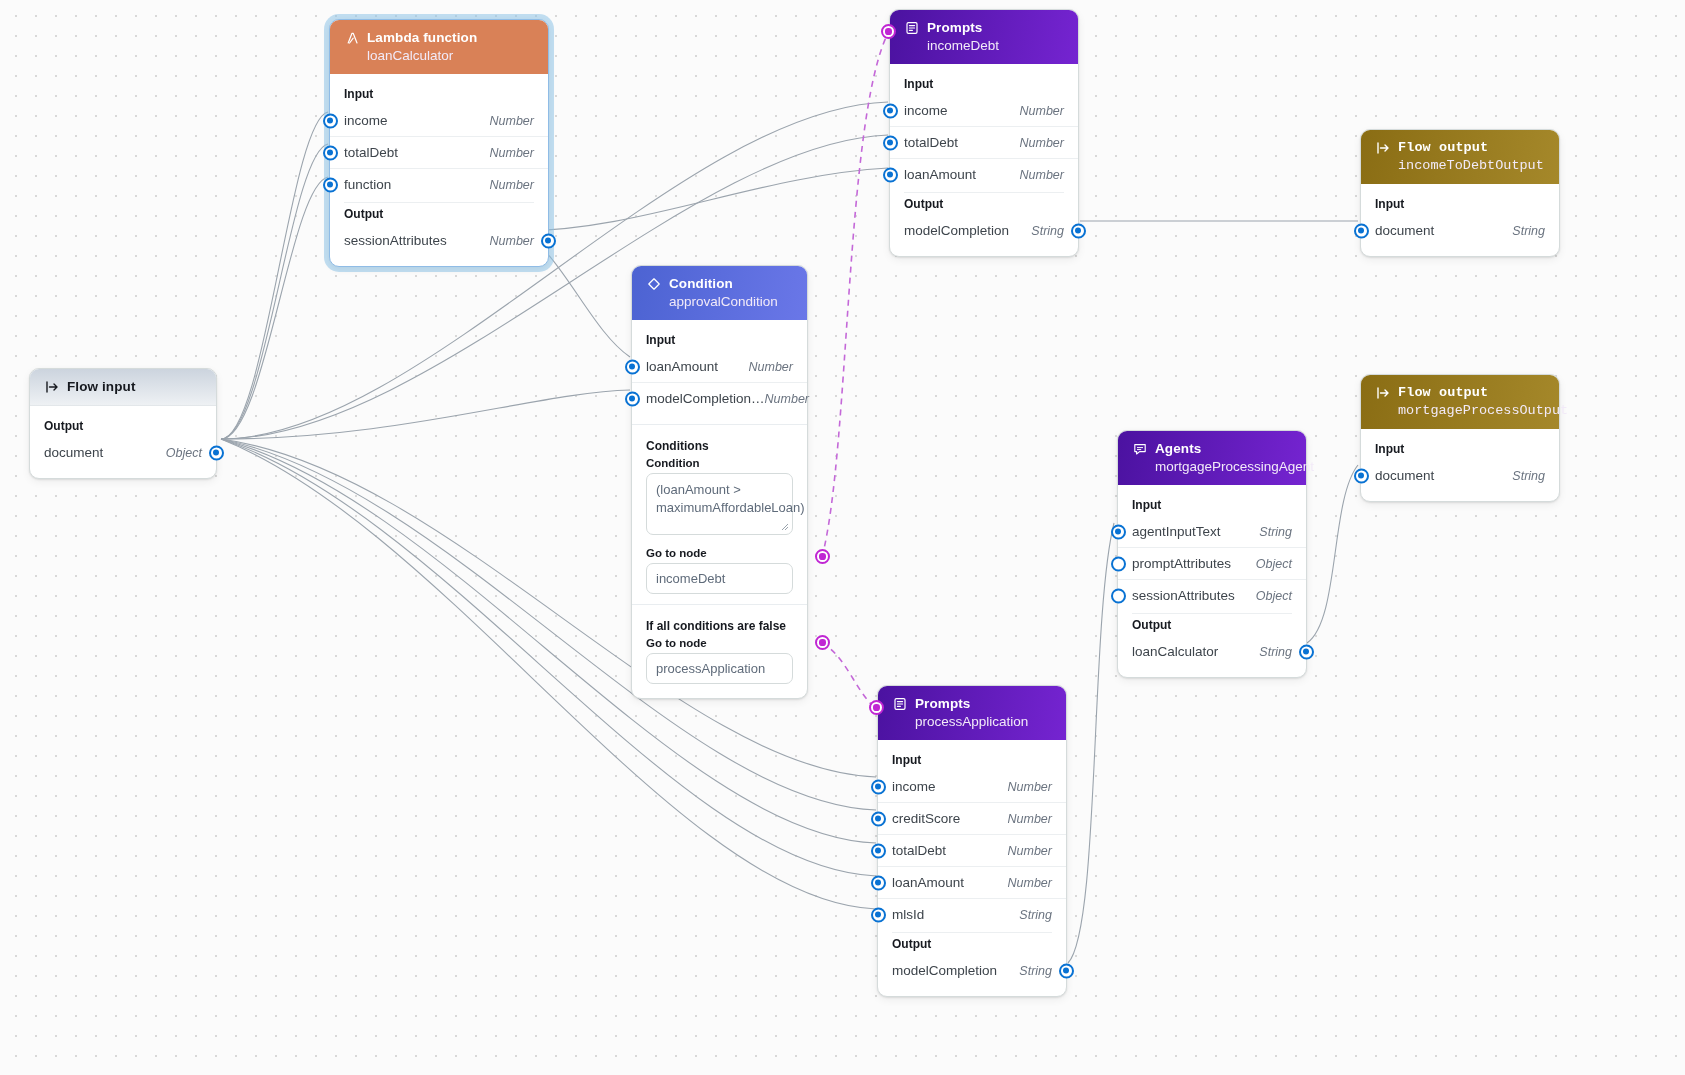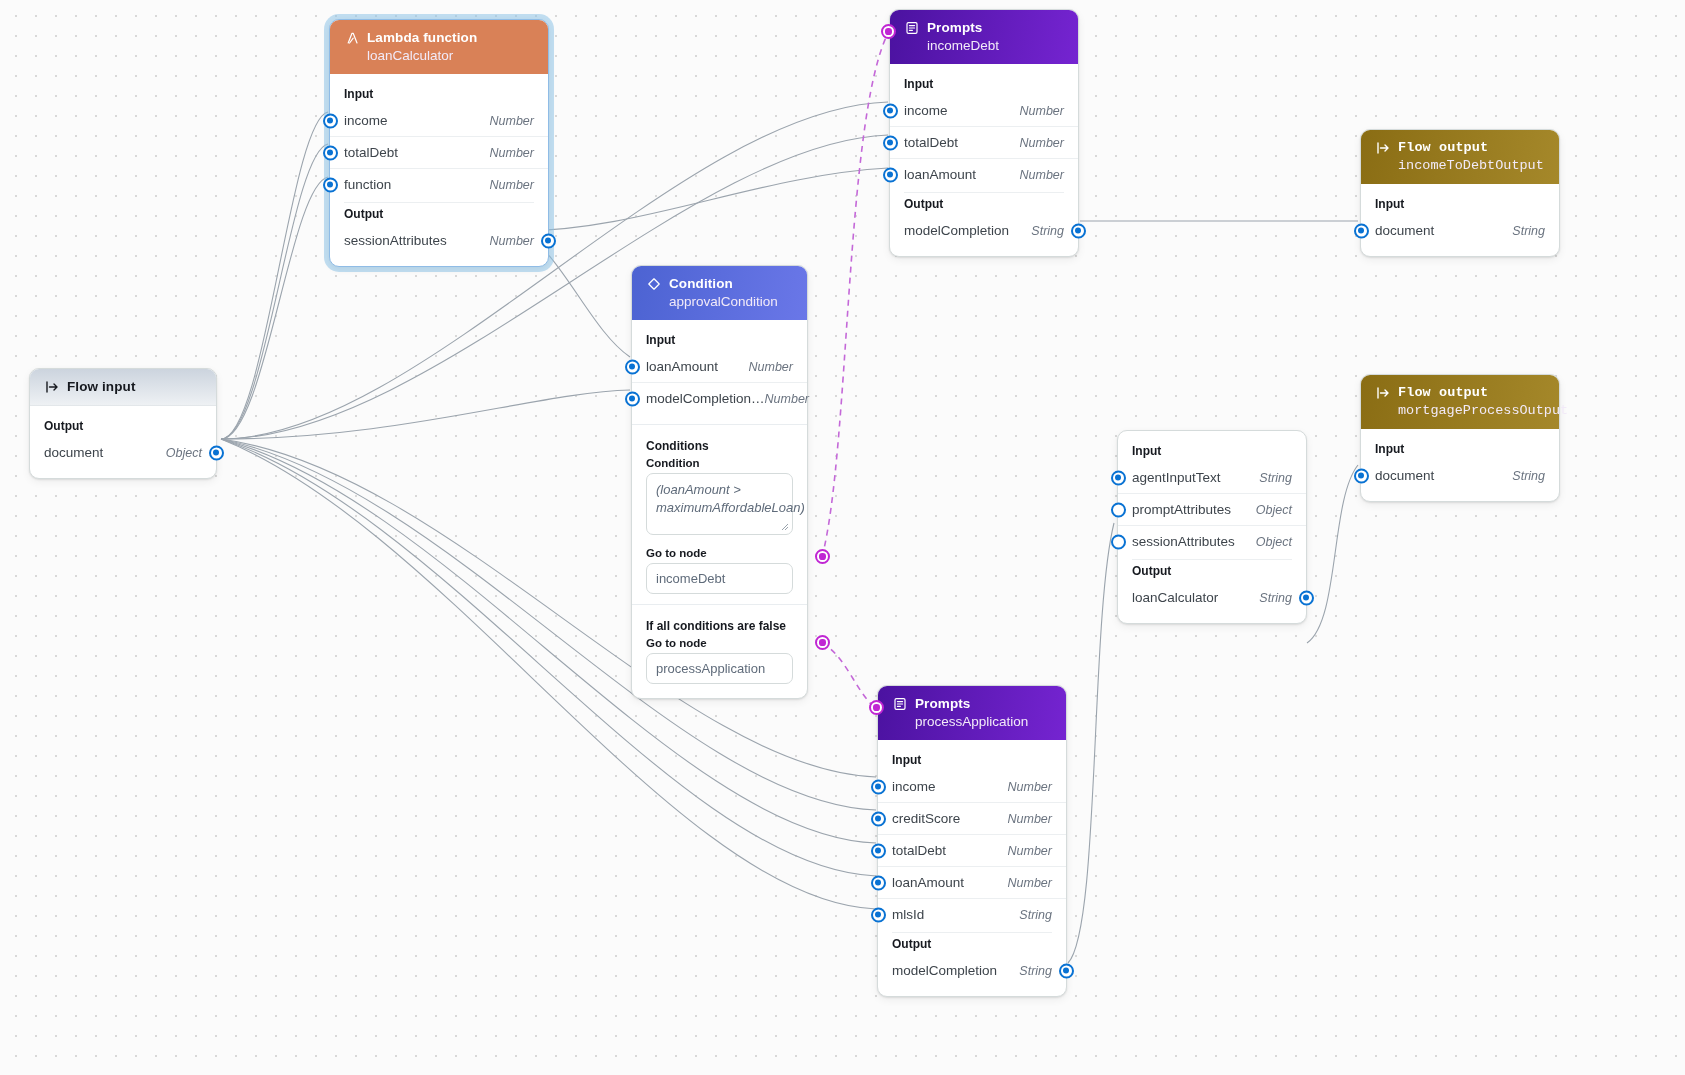--- a/index.html
+++ b/index.html
@@ -79,21 +79,21 @@
   .port.right { right: -7.5px; transform: translateY(-50%); }
 
   .fld-label { font-size: 11.5px; font-weight: bold; color: #16191f; padding: 0 14px 4px 14px; }
   .fld {
     margin: 0 14px 4px 14px;
     border: 1px solid #d5dbdb; border-radius: 7px;
     background: #ffffff;
     padding: 7px 9px;
     font-size: 13px; color: #5f6b7a;
   }
-  .fld.ta { height: 62px; font-style: italic; line-height: 1.35; position: relative; }
+  .fld.ta { height: 62px; line-height: 1.35; position: relative; }
   .resize { position:absolute; right:3px; bottom:3px; width:8px; height:8px; }
   .divider { height:1px; background:#e9edf0; margin: 10px 0 10px 0; }
 
   .port-free { position:absolute; width:15px; height:15px; border-radius:50%;
     background:#fff; border:2.2px solid #c026d3; z-index:7; }
   .port-free::after { content:""; position:absolute; inset:2.4px; border-radius:50%; background:#c026d3; }
 </style>
 </head>
 <body>
 
@@ -326,20 +326,32 @@
       <div class="row">
         <span>modelCompletion</span>
         <span class="typ">String</span>
         <span class="port right"></span>
       </div>
     </div>
   </div>
   <span class="port-free" style="left:869px; top:700px;"></span>
 
   <div class="node" style="left:1117px; top:430px; width:190px;">
+    <div class="hdr agents">
+      <div class="hdr-top">
+        <span class="hdr-icon">
+          <svg width="14" height="14" viewBox="0 0 14 14">
+              <path d="M1.8 2.6h10.4v7H6.6L3.6 12V9.6H1.8z" stroke="#fff" stroke-width="1.15" fill="none" stroke-linejoin="round"></path>
+              <path d="M4.4 5.6h5.2M4.4 7.6h3.4" stroke="#fff" stroke-width="1" stroke-linecap="round"></path>
+            </svg>
+        </span>
+        <span class="hdr-title">Agents</span>
+      </div>
+      <div class="hdr-sub">mortgageProcessingAgent</div>
+    </div>
     <div class="body">
       <div class="sec">Input</div>
       <div class="row">
         <span class="port left"></span>
         <span>agentInputText</span>
         <span class="typ">String</span>
       </div>
       <div class="row">
         <span class="port left hollow"></span>
         <span>promptAttributes</span>

